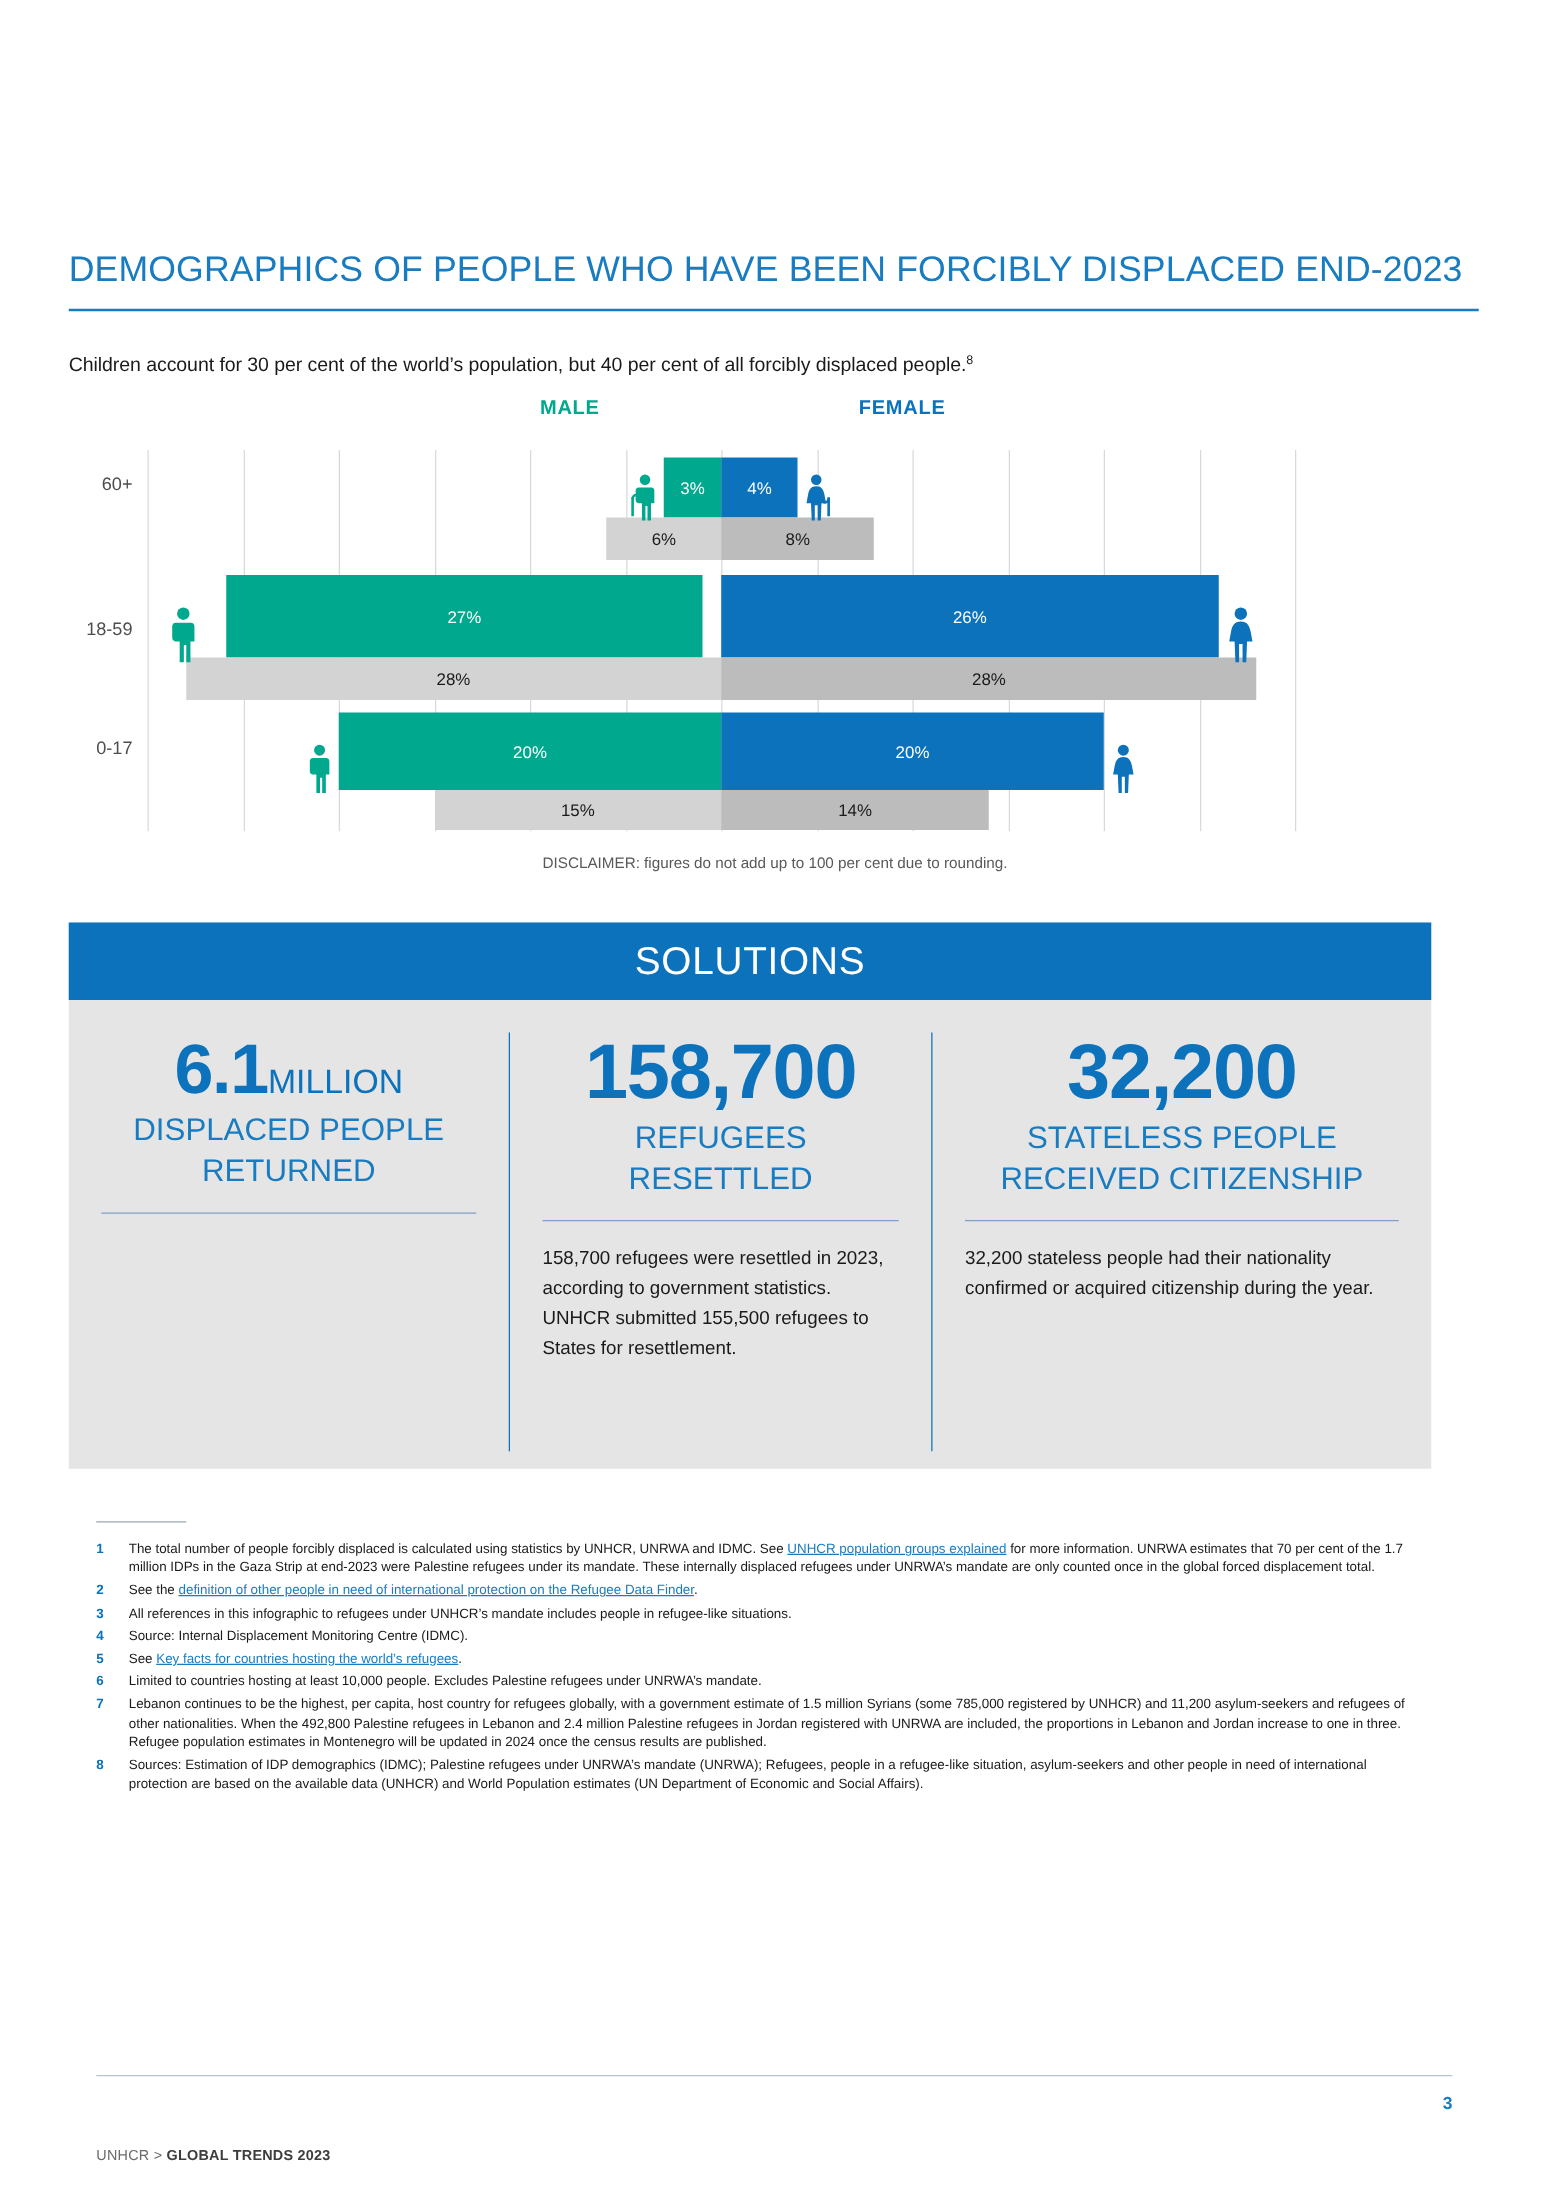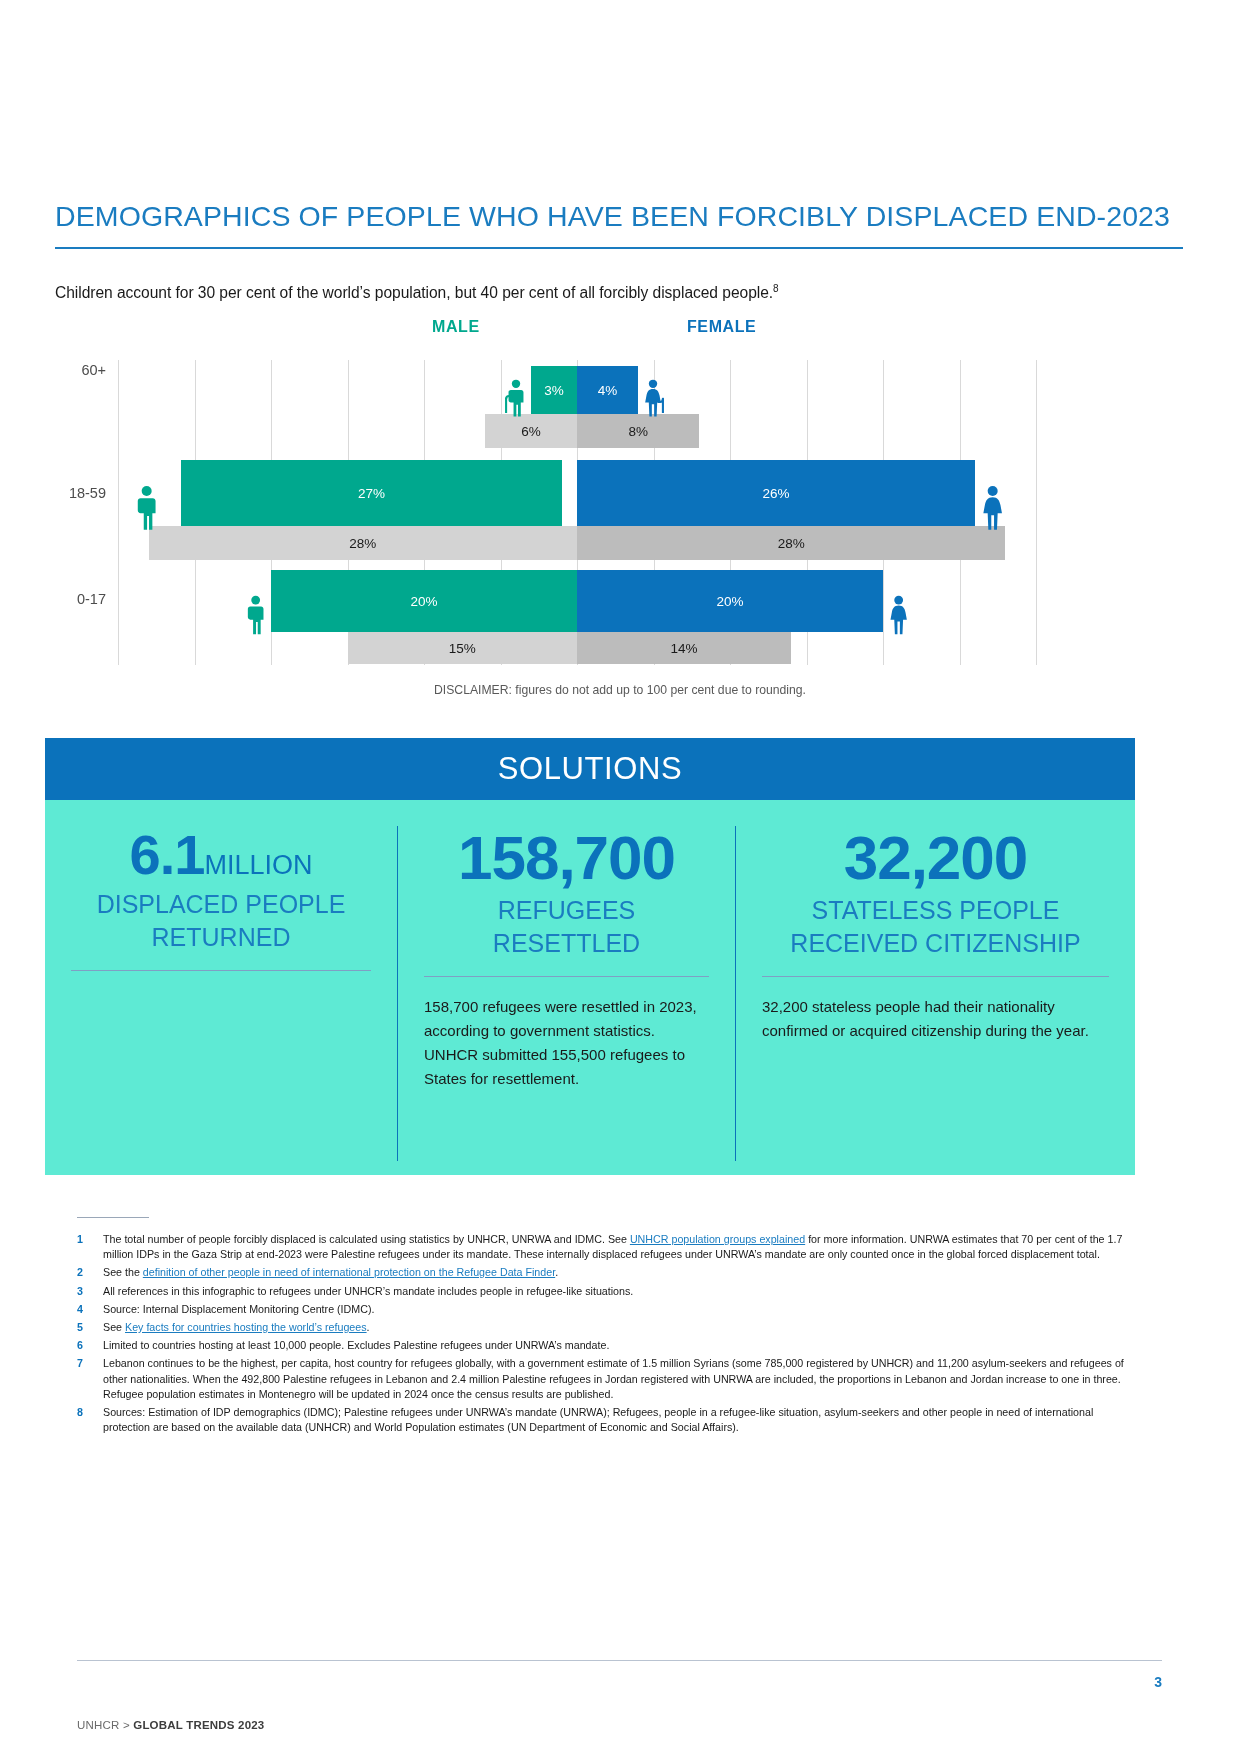--- a/index.html
+++ b/index.html
@@ -63,22 +63,22 @@
 
   .icon-person { position: absolute; }
 
   .disclaimer {
     position: absolute; left: 0; top: 368px; width: 1240px;
     text-align: center; font-size: 12.2px; color: #595959;
   }
 
   
   .solutions {
-    position: absolute; left: 45px; top: 738px;
-    width: 1090px; height: 437px; background: #5eead4;
+    position: absolute; left: 55px; top: 738px;
+    width: 1090px; height: 437px; background: #e5e5e5;
   }
   .solutions-header {
     height: 62px; background: #0b72bb; color: #ffffff;
     display: flex; align-items: center; justify-content: center;
     font-size: 31px; letter-spacing: 0.6px; font-weight: 400;
   }
   .solutions-body { display: flex; padding: 26px 0 0 0; height: 361px; }
   .sol-col { flex: 1; padding: 0 26px; position: relative; }
   .sol-col + .sol-col { border-left: 1.5px solid #0b72bb; }
   .sol-col.c1 { flex: 0 0 352px; }
@@ -151,21 +151,21 @@
           <div class="gridline" style="left: 306px;"></div>
           <div class="gridline" style="left: 382.5px;"></div>
           <div class="gridline" style="left: 459px;"></div>
           <div class="gridline" style="left: 535.5px;"></div>
           <div class="gridline" style="left: 612px;"></div>
           <div class="gridline" style="left: 688.5px;"></div>
           <div class="gridline" style="left: 765px;"></div>
           <div class="gridline" style="left: 841.5px;"></div>
           <div class="gridline" style="left: 918px;"></div>
         </div>
-        <div class="ytick" style="top: 2px; text-align: right;">60+</div>
+        <div class="ytick" style="top: 20px; text-align: right;">60+</div>
         <div class="bar male fd" style="left: 413.1px; width: 45.9px; top: 6px; height: 48px;">
           <span>3%</span>
         </div>
         <div class="bar female fd" style="left: 459px; width: 61.2px; top: 6px; height: 48px;">
           <span>4%</span>
         </div>
         <div class="bar male wp" style="left: 367.2px; width: 91.8px; top: 54px; height: 34px;">
           <span>6%</span>
         </div>
         <div class="bar female wp" style="left: 459px; width: 122.4px; top: 54px; height: 34px;">
@@ -176,21 +176,21 @@
             <path d="M7.6 10.2h8.8c1.2 0 2 .9 2 2.1V21h-2.3v12h-2.4V23h-1.4v10H9.9V21H7.6c-1.2 0-2-.9-2-2.1v-6.6c0-1.2.8-2.1 2-2.1z" fill="#00a88e"></path>
             <path d="M3.5 17 v13" stroke="#00a88e" stroke-width="1.8" fill="none"></path>
          <path d="M3.5 18 a2.6 2.6 0 0 1 5.2 0" stroke="#00a88e" stroke-width="1.8" fill="none"></path>
           </svg></div>
         <div class="icon-person" style="left: 521.2px; top: 18px;"><svg width="28" height="42" viewBox="0 0 24 36">
             <circle cx="12" cy="5" r="3.6" fill="#0b72bb"></circle>
             <path d="M12 9.5c-3.6 0-5 2.3-5.6 5.6L5.3 21h3.1l.5 12h2.1V22.5h2V33h2.1l.5-12h3.1l-1.1-5.9C16.9 11.8 15.6 9.5 12 9.5z" fill="#0b72bb"></path>
             <path d="M20.5 17 v13" stroke="#0b72bb" stroke-width="1.8" fill="none"></path>
          <path d="M20.5 18 a2.6 2.6 0 0 1 -5.2 0" stroke="#0b72bb" stroke-width="1.8" fill="none"></path>
           </svg></div>
-        <div class="ytick" style="top: 125px;">18-59</div>
+        <div class="ytick" style="top: 136px;">18-59</div>
         <div class="bar male fd" style="left: 63px; width: 381px; top: 100px; height: 66px;">
           <span>27%</span>
         </div>
         <div class="bar female fd" style="left: 459px; width: 397.8px; top: 100px; height: 66px;">
           <span>26%</span>
         </div>
         <div class="bar male wp" style="left: 30.6px; width: 428.4px; top: 166px; height: 34px;">
           <span>28%</span>
         </div>
         <div class="bar female wp" style="left: 459px; width: 428.4px; top: 166px; height: 34px;">

